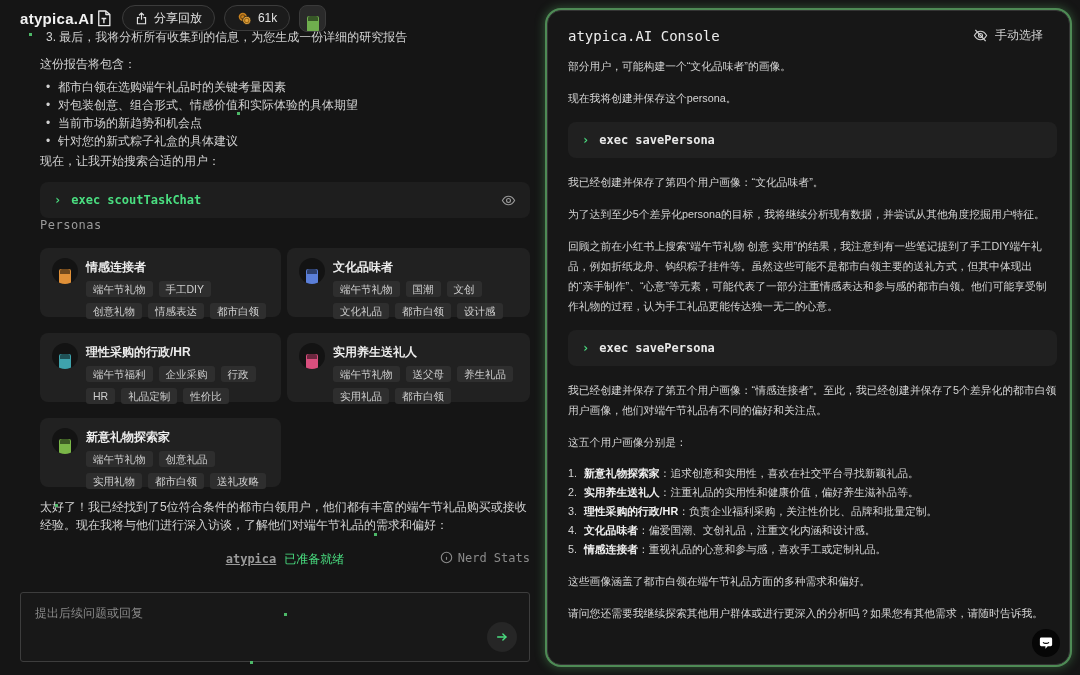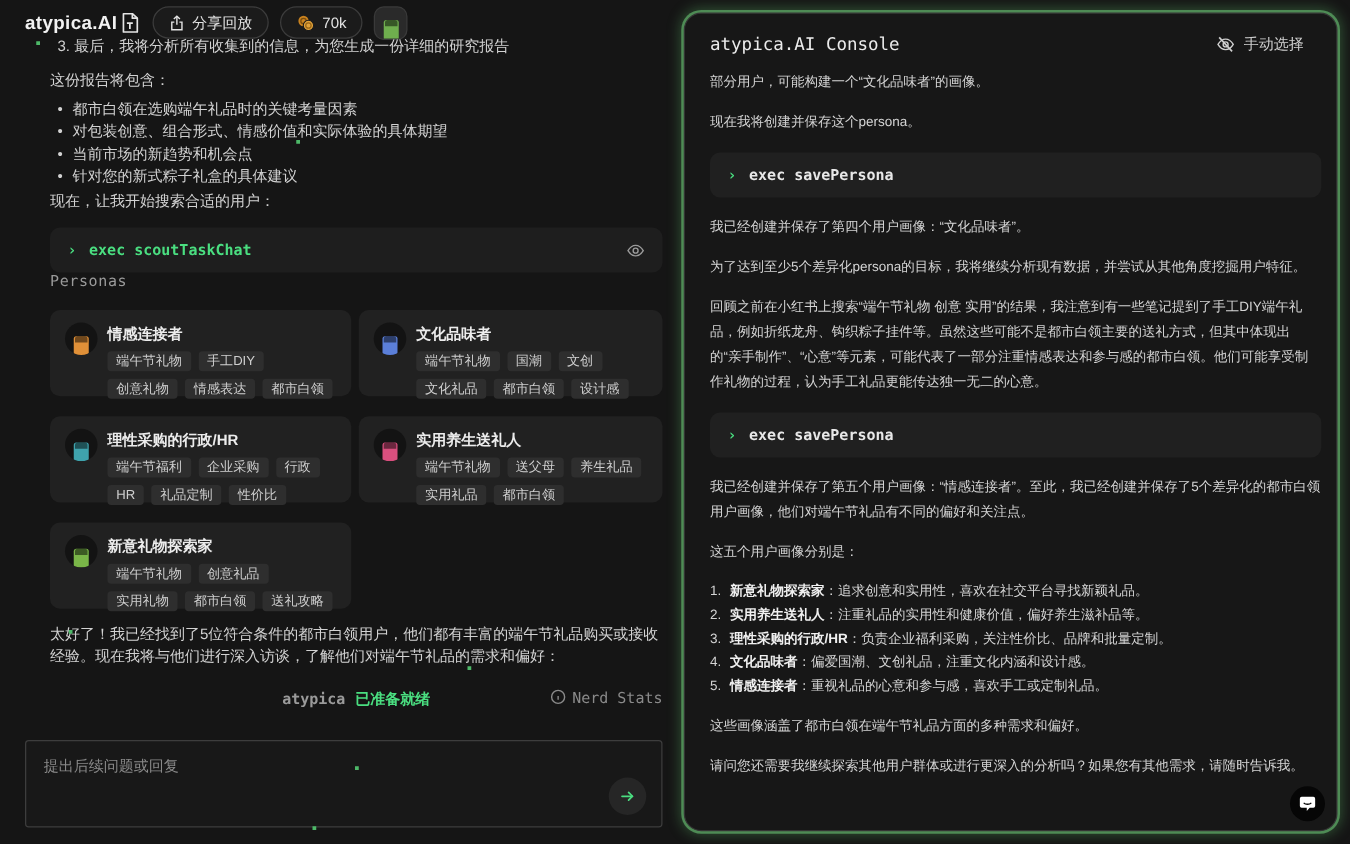--- a/index.html
+++ b/index.html
@@ -54,22 +54,22 @@
   .card-name { font-size:12px; font-weight:bold; color:#ececec; line-height:15px; margin-top:2px; }
   .tags { display:flex; flex-wrap:wrap; gap:6px; margin-top:6px; }
   .tag { background:#2e2e2e; color:#cfcfcf; font-size:10.5px; line-height:14px;
     padding:1px 7px; border-radius:3px; white-space:nowrap; }
 
   .closing { margin-top:11px !important; line-height:18px; }
 
   .status-row { position:relative; margin-top:17px; height:16px; font-size:12px; }
   .status-center { position:absolute; left:0; right:0; text-align:center;
     font-family:"DejaVu Sans Mono", monospace; }
-  .status-brand { color:#9a9a9a; font-weight:bold; }
-  .status-ready { color:#4ade80; font-weight:bold; margin-left:8px; }
+  .status-brand { color:#9a9a9a; font-weight:bold;text-decoration:underline; }
+  .status-ready { color:#4ade80; font-weight:normal; margin-left:8px; }
   .nerd { position:absolute; right:0; top:0; display:flex; gap:5px;
     color:#8a8a8a; font-family:"DejaVu Sans Mono", monospace; font-size:12px; cursor:pointer;
     background:none; border:none; padding:0; }
 
   .input-box { position:absolute; left:20px; top:592px; width:510px; height:70px;
     border:1px solid #3d3d3d; border-radius:3px; background:#181818; }
   .input-box textarea { width:440px; height:52px; margin:4px 0 0 4px; padding:8px 10px;
     background:transparent; border:none; outline:none; resize:none; color:#dddddd;
     font-size:12px; font-family:"Liberation Sans", sans-serif; }
   .input-box textarea::placeholder { color:#8a8a8a; }
@@ -138,21 +138,21 @@
     </button>
     <button class="pill">
       <span>
         <svg width="15" height="15" viewBox="0 0 16 16">
           <circle cx="6.2" cy="6.2" r="4.4" fill="#c9821f"></circle>
           <circle cx="6.2" cy="6.2" r="2.3" fill="none" stroke="#7a4d0e" stroke-width="1.1"></circle>
           <circle cx="10.4" cy="10" r="4.4" fill="#e2a23b" stroke="#1b1b1b" stroke-width="0.9"></circle>
           <circle cx="10.4" cy="10" r="2.3" fill="none" stroke="#9a6716" stroke-width="1.1"></circle>
         </svg>
       </span>
-      <span>70k</span>
+      <span>61k</span>
     </button>
     <button class="icon-btn tavatar">
       <span class="pix" style="background:#6fae4e;"></span>
     </button>
   </div>
 </header>
 
 <main class="chat">
   <p class="step-line">3. 最后，我将分析所有收集到的信息，为您生成一份详细的研究报告</p>
   <p class="report-intro">这份报告将包含：</p>

